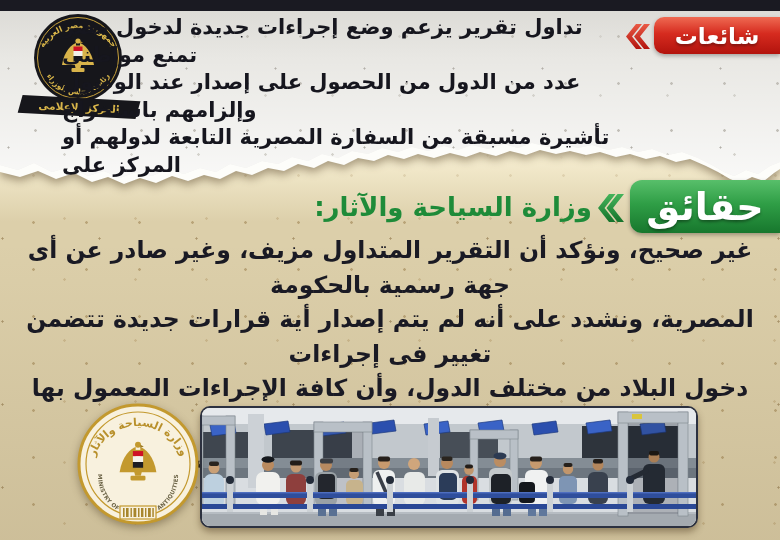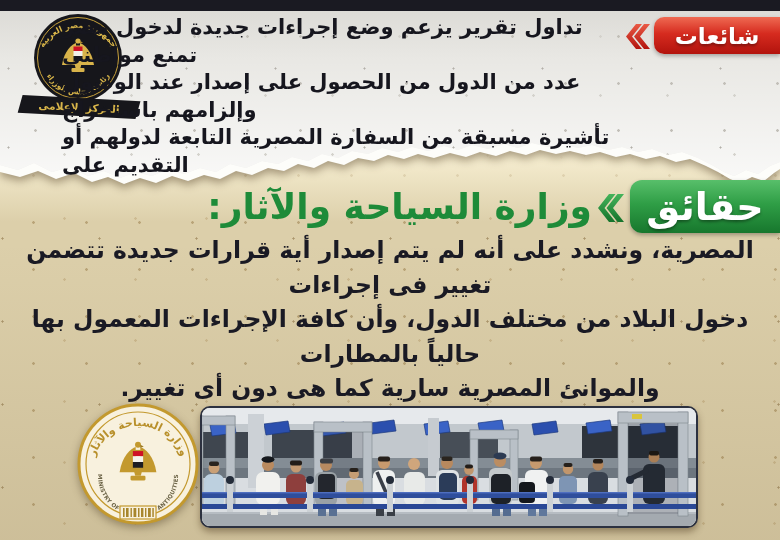--- a/index.html
+++ b/index.html
@@ -39,21 +39,21 @@
     background:linear-gradient(180deg,#ef6a52 0%,#d62b1f 45%,#b2130d 100%);margin-left:18px;}
   .badge-facts{top:180px;width:150px;height:53px;border-radius:12px 0 0 12px;font-size:38px;
     background:linear-gradient(180deg,#58bf6a 0%,#2f9e46 45%,#17772d 100%);}
   .chevrons{position:absolute;}
   .chev-red{top:24px;right:130px;}
   .chev-green{top:194px;right:156px;}
   
   .rumor-text{position:absolute;top:14px;left:62px;width:566px;direction:rtl;text-align:left;
     font-size:21px;font-weight:bold;line-height:27.5px;color:#16161e;}
   .source-heading{position:absolute;top:189px;right:188px;direction:rtl;
-    font-size:36px;font-weight:bold;color:#1e8b39;line-height:36px;}
+    font-size:26px;font-weight:bold;color:#1e8b39;line-height:36px;}
   .body-text{position:absolute;top:233px;left:8px;width:764px;direction:rtl;text-align:center;
     font-size:23.5px;font-weight:bold;line-height:34.5px;color:#1a1a24;}
   
   .photo{position:absolute;left:200px;top:406px;width:494px;height:118px;border-radius:10px;
     overflow:hidden;border:2px solid #2c3140;box-shadow:0 4px 7px rgba(70,52,25,.45);}
   .photo svg{display:block;}
   
   .pm-emblem{position:absolute;left:8px;top:6px;width:148px;height:122px;}
   .ministry-seal{position:absolute;left:74px;top:398px;width:128px;height:132px;
     filter:drop-shadow(0 3px 4px rgba(60,45,20,.4));}
@@ -113,39 +113,40 @@
       <stop offset="0" stop-color="#ea5a45"></stop>
           <stop offset="1" stop-color="#b2140e"></stop>
         </linearGradient>
       </defs>
     <path d="M10,0 L0,12.5 L10,25 L16,25 L6,12.5 L16,0 Z" fill="url(#rg)"></path>
     <path d="M18,0 L8,12.5 L18,25 L24,25 L14,12.5 L24,0 Z" fill="url(#rg)"></path>
   </svg>
   <div class="rumor-text">
     <div>تداول تقرير يزعم وضع إجراءات جديدة لدخول مصر تمنع مواطنى</div>
     <div>عدد من الدول من الحصول على إصدار عند الوصول وإلزامهم باستخراج</div>
-    <div>تأشيرة مسبقة من السفارة المصرية التابعة لدولهم أو التقديم على</div>
+    <div>تأشيرة مسبقة من السفارة المصرية التابعة لدولهم أو المركز على</div>
   </div>
 
   <div class="badge badge-facts">
     <span>حقائق</span>
   </div>
   <svg class="chevrons chev-green" width="26" height="28" viewBox="0 0 26 28">
     <defs>
         <linearGradient id="gg" x1="0" y1="0" x2="0" y2="1">
       <stop offset="0" stop-color="#45b45b"></stop>
           <stop offset="1" stop-color="#15732b"></stop>
         </linearGradient>
       </defs>
     <path d="M11,0 L0,14 L11,28 L17.5,28 L6.5,14 L17.5,0 Z" fill="url(#gg)"></path>
     <path d="M19.5,0 L8.5,14 L19.5,28 L26,28 L15,14 L26,0 Z" fill="url(#gg)"></path>
   </svg>
   <div class="source-heading">وزارة السياحة والآثار:</div>
 
   <div class="body-text">
+    <div>غير صحيح، ونؤكد أن التقرير المتداول مزيف، وغير صادر عن أى جهة رسمية بالحكومة</div>
     <div>المصرية، ونشدد على أنه لم يتم إصدار أية قرارات جديدة تتضمن تغيير فى إجراءات</div>
     <div>دخول البلاد من مختلف الدول، وأن كافة الإجراءات المعمول بها حالياً بالمطارات</div>
     <div>والموانئ المصرية سارية كما هى دون أى تغيير.</div>
   </div>
 
   <div class="photo" role="img" aria-label="Travelers queue at airport metal-detector gates behind blue rope barriers with check-in counters behind">
     <svg width="494" height="118" viewBox="0 0 494 118">
       <rect x="0" y="0" width="494" height="118" fill="#d9dde1"></rect>
       <rect x="0" y="0" width="494" height="16" fill="#e6e9ec"></rect>
       <rect x="0" y="16" width="494" height="38" fill="#c2c8cd"></rect>

